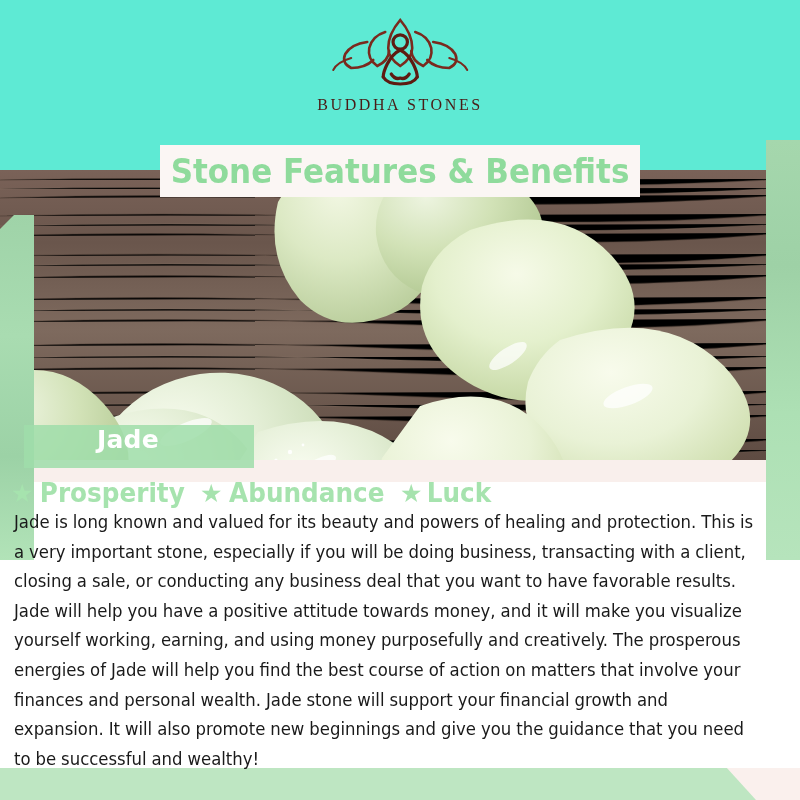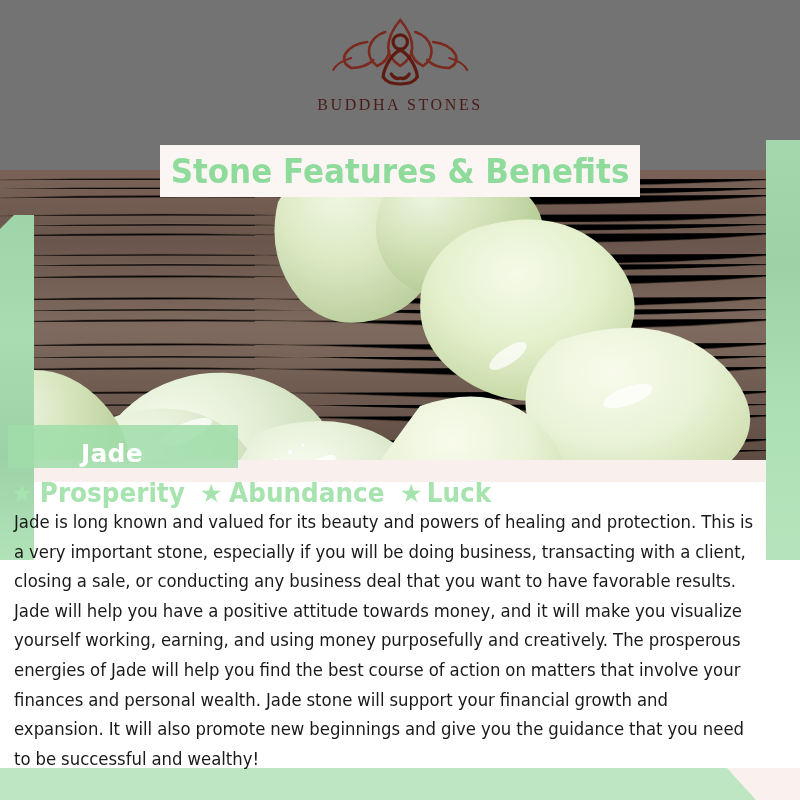--- a/index.html
+++ b/index.html
@@ -40,21 +40,21 @@
     width: 800px; height: 44px;
     background: #BEE6C2;
     clip-path: polygon(0 0, 716px 0, 756px 100%, 0 100%);
     z-index: 2;
   }
 
   
   .header {
     position: absolute;
     left: 0; top: 0; width: 800px; height: 170px;
-    background: #737373;
+    background: #5eead4;
     z-index: 3;
   }
   .logo-wrap {
     position: absolute;
     left: 50%; top: 14px;
     transform: translateX(-50%);
     text-align: center;
   }
   .logo-mark { display:block; margin: 0 auto; }
   .logo-word {
@@ -96,25 +96,25 @@
     width: 783px; height: 290px;
     overflow: hidden;
     z-index: 2;
     background: #6B5A52;
   }
   .photo svg { display:block; width: 783px; height: 290px; }
 
   
   .jade-bar {
     position: absolute;
-    left: 8px; top: 425px;
+    left: 24px; top: 425px;
     width: 230px; height: 43px;
     background: rgba(160, 221, 170, 0.86);
     display: flex;
-    align-items: flex-end;
+    align-items: flex-start;
     z-index: 5;
   }
   .jade-label {
     margin-left: 73px;
     font-family: "DejaVu Sans", sans-serif;
     font-weight: bold;
     font-size: 25px;
     color: #FFFFFF;
     letter-spacing: 0.2px;
   }

